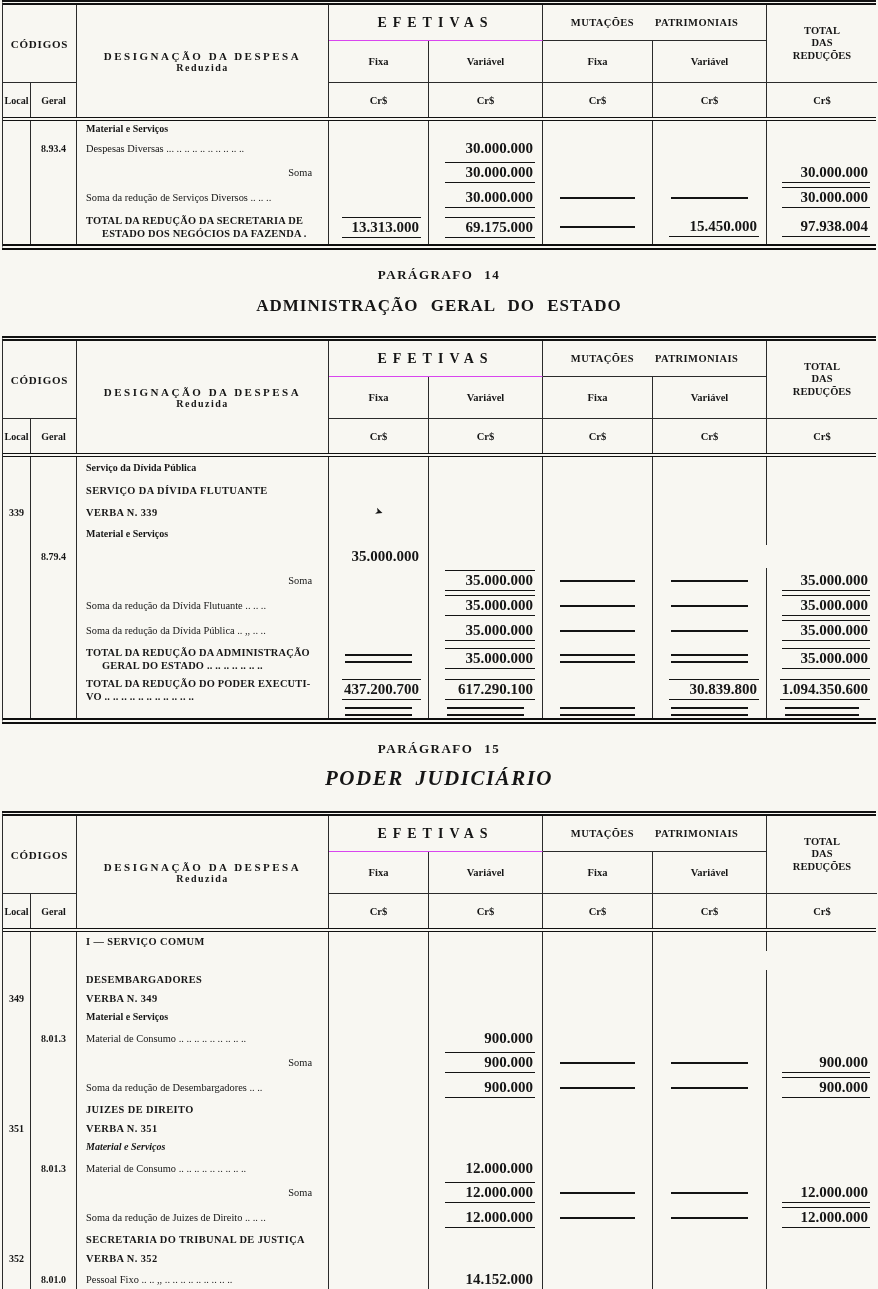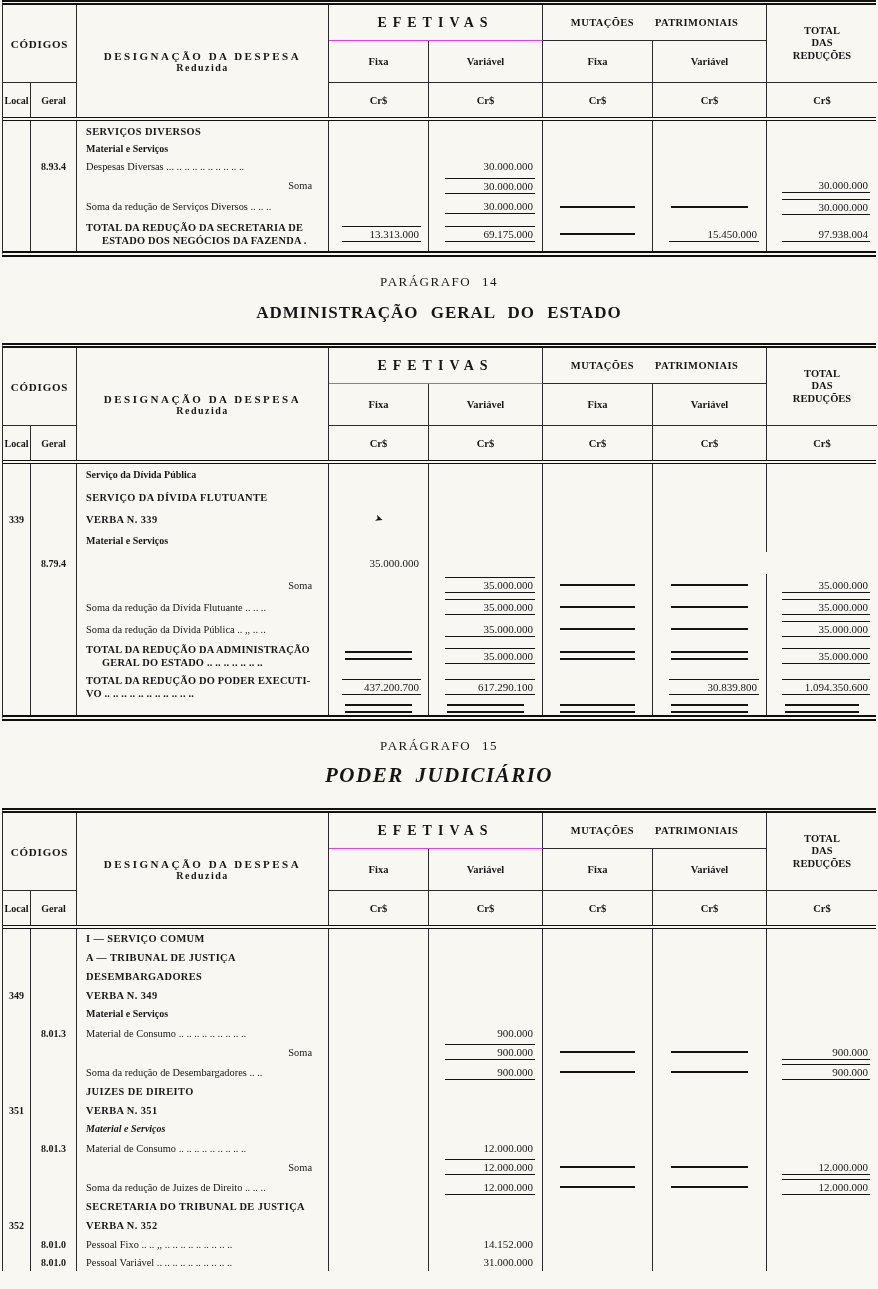--- a/index.html
+++ b/index.html
@@ -49,34 +49,34 @@
   .dline{white-space:nowrap;line-height:1.25;}
   .dline.ind{padding-left:16px;}
   .d-caps .dline{font-weight:700;font-size:10.4px;letter-spacing:.4px;}
   .d-bold .dline,.d-bolditalic .dline{font-weight:700;font-size:10px;}
   .d-bolditalic .dline{font-style:italic;}
   .d-item .dline,.d-sum .dline{font-size:10.4px;}
   .d-soma{align-items:flex-end;padding-right:16px;}
   .d-soma .dline{font-size:10.4px;}
   .d-total .dline,.d-total2 .dline{font-weight:700;font-size:10.4px;letter-spacing:.2px;}
   .amt{align-self:flex-end;min-width:76%;margin:2px 7px 2px auto;text-align:right;
-       font-size:11px;font-weight:400;padding:1px 2px;white-space:nowrap;}
+       font-size:15px;font-weight:700;padding:1px 2px;white-space:nowrap;}
   .l-u{border-bottom:1.5px solid #141414;}
   .l-ou{border-top:1.5px solid #141414;border-bottom:1.5px solid #141414;}
   .dash{align-self:center;width:68%;height:0;border-top:2px solid #141414;margin:auto 0;}
   .ddash{align-self:center;width:68%;height:5px;border-top:2px solid #141414;border-bottom:2px solid #141414;margin:auto 0;}
   .mark{position:absolute;left:50%;top:50%;transform:translate(-50%,-55%) rotate(18deg);font-size:10px;font-family:"DejaVu Sans",sans-serif;}
   
   .t1 .r-caps{--rh:20px}.t1 .r-bold{--rh:16px}.t1 .r-item{--rh:17px}
   .t1 .r-soma{--rh:21px}.t1 .r-sum{--rh:21px}.t1 .r-total{--rh:34px}
   .t2 .trow{--rh:22px}.t2 .r-total,.t2 .r-total2{--rh:31px}.t2 .r-rules{--rh:13px}
   .t3 .trow{--rh:19px}.t3 .r-item{--rh:17px}
   
   .heading{text-align:center;}
-  .kicker{margin-top:17px;font-size:13px;font-weight:400;letter-spacing:1.5px;word-spacing:6px;}
+  .kicker{margin-top:17px;font-size:13px;font-weight:700;letter-spacing:1.5px;word-spacing:6px;}
   .sec-title{margin-top:13px;font-size:17px;font-weight:700;letter-spacing:1px;word-spacing:7px;}
   .sec-title.it{font-style:italic;font-size:21px;letter-spacing:1.5px;word-spacing:5px;margin-top:9px;}
 </style>
 </head>
 <body>
 
 <div class="page">
 
   <div class="tbl t1">
     <div class="thead-slot">
@@ -130,32 +130,20 @@
           </div>
     <div class="hc h-cr4">
             <span>Cr$</span>
           </div>
     <div class="hc h-cr5">
             <span>Cr$</span>
           </div>
   </div>
 </div>
     <div class="tbody">
-        <div class="trow r-caps">
-          <div class="cell code"></div>
-          <div class="cell code"></div>
-          <div class="cell desc d-caps">
-            <div class="dline">SERVIÇOS DIVERSOS</div>
-          </div>
-          <div class="cell money m-fixa"></div>
-          <div class="cell money m-var"></div>
-          <div class="cell money m-mfixa"></div>
-          <div class="cell money m-mvar"></div>
-          <div class="cell money m-total"></div>
-        </div>
         <div class="trow r-bold">
           <div class="cell code"></div>
           <div class="cell code"></div>
           <div class="cell desc d-bold">
             <div class="dline">Material e Serviços</div>
           </div>
           <div class="cell money m-fixa"></div>
           <div class="cell money m-var"></div>
           <div class="cell money m-mfixa"></div>
           <div class="cell money m-mvar"></div>
@@ -567,23 +555,20 @@
           </div>
           <div class="cell money m-fixa"></div>
           <div class="cell money m-var"></div>
           <div class="cell money m-mfixa"></div>
           <div class="cell money m-mvar"></div>
           <div class="cell money m-total"></div>
         </div>
         <div class="trow r-caps">
           <div class="cell code"></div>
           <div class="cell code"></div>
-          <div class="cell desc d-caps">
-            <div class="dline">A — TRIBUNAL DE JUSTIÇA</div>
-          </div>
           <div class="cell money m-fixa"></div>
           <div class="cell money m-var"></div>
           <div class="cell money m-mfixa"></div>
           <div class="cell money m-mvar"></div>
           <div class="cell money m-total"></div>
         </div>
         <div class="trow r-caps">
           <div class="cell code"></div>
           <div class="cell code"></div>
           <div class="cell desc d-caps">

